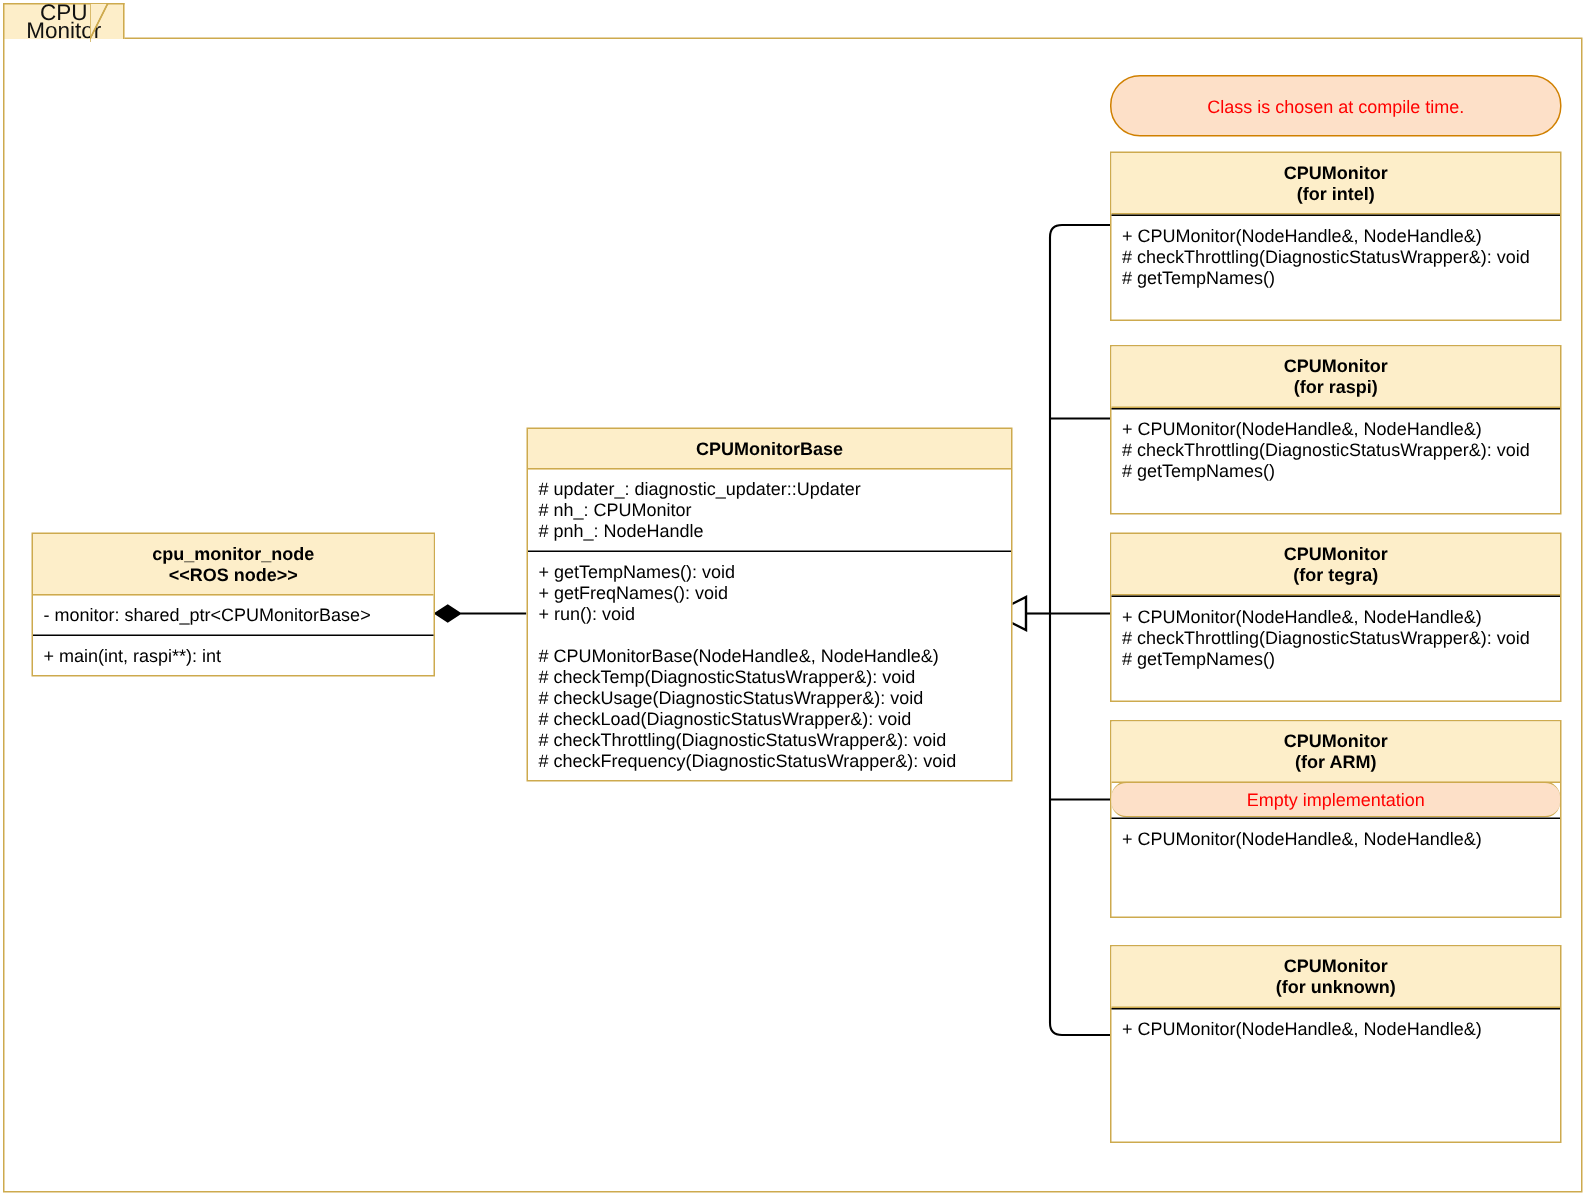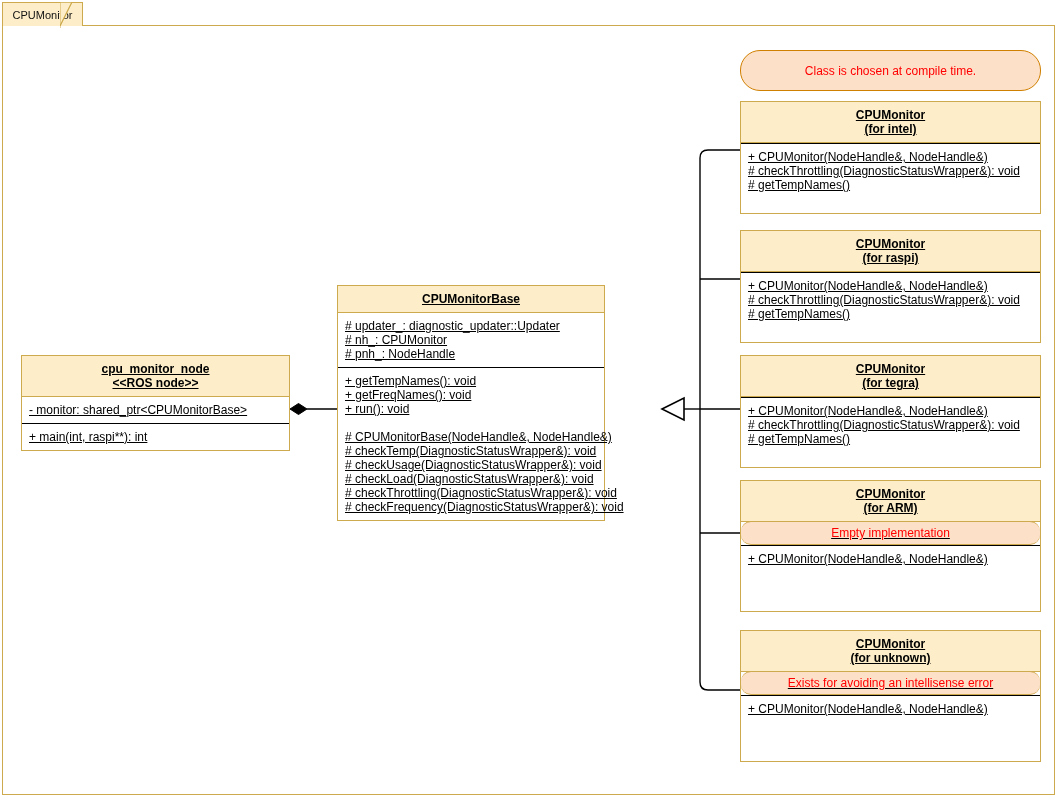--- a/index.html
+++ b/index.html
@@ -38,24 +38,25 @@
     position: absolute;
     left: 2px;
     top: 2px;
     width: 81px;
     height: 24px;
     box-sizing: border-box;
     background: #fdeec9;
     border: 1px solid #cdaa4e;
     border-bottom: none;
     display: flex;
+    flex-direction: column;
     align-items: center;
     justify-content: center;
     line-height: 12px;
-    font-size: 11px;
+    font-size: 15px;
     color: #111;
   }
   .pkg-tab-fold {
     position: absolute;
     left: 60px;
     top: 2px;
     width: 0;
     height: 0;
     border-top: 24px solid #fdeec9;
     border-right: 12px solid transparent;
@@ -67,21 +68,20 @@
     width: 14px;
     height: 26px;
   }
 
   
   .uml-box {
     position: absolute;
     box-sizing: border-box;
     background: #ffffff;
     border: 1px solid #cdaa4e;
-    text-decoration: underline;
   }
   .uml-header {
     background: #fdeec9;
     border-bottom: 1px solid #cdaa4e;
     text-align: center;
     font-weight: bold;
     font-size: 12px;
     line-height: 14px;
     padding: 6px 4px 6px 4px;
     box-sizing: border-box;
@@ -113,21 +113,21 @@
   }
   .uml-compartment div {
     white-space: pre;
   }
   .spacer-line {
     height: 14px;
   }
 
   
   #rosnode-box   { left: 21px;  top: 355px; width: 269px; }
-  #base-box      { left: 337px; top: 285px; width: 268px; }
+  #base-box      { left: 351px; top: 285px; width: 324px; }
   #note-compile  {
     left: 740px; top: 50px; width: 301px; height: 41px;
     background: #fde0c8;
     border: 1px solid #d08000;
     color: #ff0000;
     display: flex;
     align-items: center;
     justify-content: center;
     font-size: 12px;
   }
@@ -276,20 +276,19 @@
     <div class="uml-compartment">
       <div>+ CPUMonitor(NodeHandle&amp;, NodeHandle&amp;)</div>
     </div>
   </div>
 
   <div class="uml-box" id="unknown-box">
     <div class="uml-header">
       <div>CPUMonitor</div>
       <div>(for unknown)</div>
     </div>
-    <div class="uml-note-row">Exists for avoiding an intellisense error</div>
     <div class="sep-black"></div>
     <div class="uml-compartment">
       <div>+ CPUMonitor(NodeHandle&amp;, NodeHandle&amp;)</div>
     </div>
   </div>
 
 </div>
 
 </body></html>

